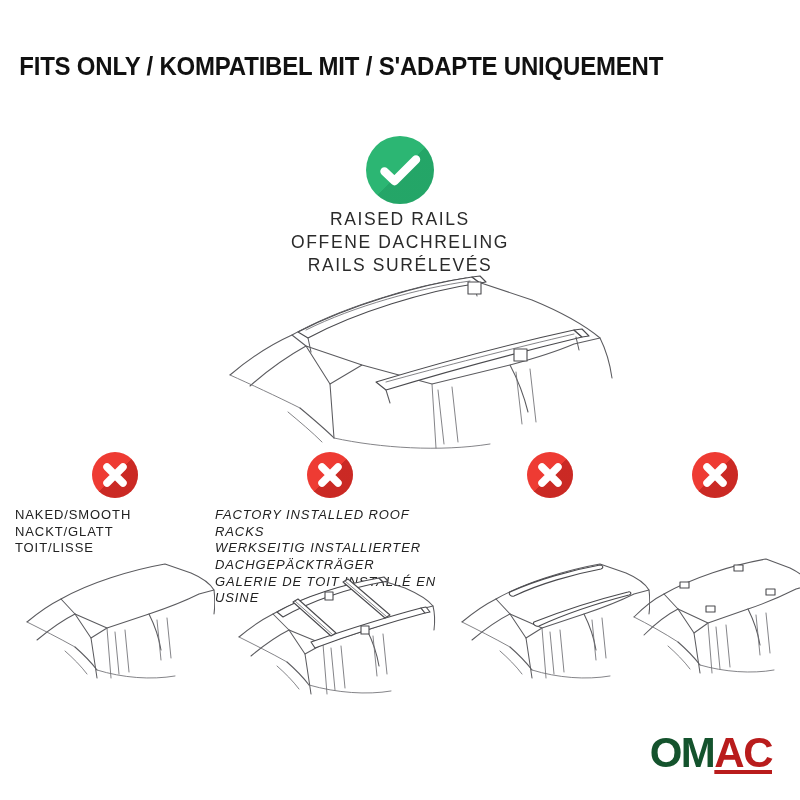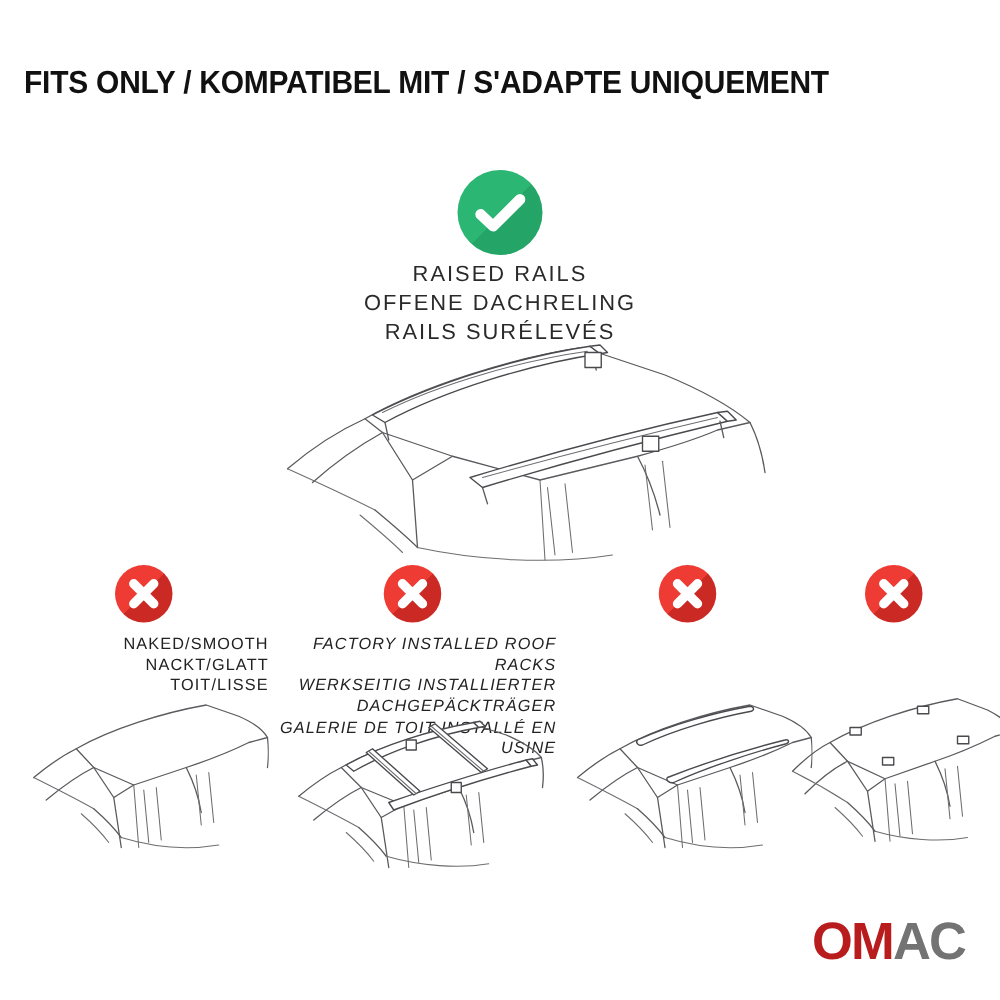--- a/index.html
+++ b/index.html
@@ -93,21 +93,21 @@
   .row {
     position: absolute;
     left: 0;
     top: 452px;
     width: 800px;
     height: 240px;
   }
   .col {
     position: absolute;
     top: 0;
-    text-align: right;
+    text-align: left;
   }
   .col .badge { width: 46px; height: 46px; }
   .col .label {
     margin-top: 9px;
     font-size: 13px;
     letter-spacing: 0.9px;
     line-height: 1.28;
     font-weight: 400;
     color: #222;
   }
@@ -134,22 +134,22 @@
     position: absolute;
     right: 28px;
     bottom: 26px;
     font-family: "Liberation Sans Narrow", "Liberation Sans", sans-serif;
     font-weight: 700;
     font-size: 42px;
     letter-spacing: -1.5px;
     line-height: 1;
     white-space: nowrap;
   }
-  .logo .dark { color: #b91c1c; }
-  .logo .red  { color: #737373; }
+  .logo .dark { color: #14532d; }
+  .logo .red  { color: #b91c1c; text-decoration: underline; }
 
   .ln { fill: none; stroke: #5b5b5f; stroke-width: 1.05; stroke-linejoin: round; stroke-linecap: round; }
   .ln-thin { fill: none; stroke: #6e6e72; stroke-width: 0.85; stroke-linecap: round; }
   .ln-rail { fill: #ffffff; stroke: #4a4a4e; stroke-width: 1.1; stroke-linejoin: round; }
 </style>
 </head>
 <body>
 
 <div class="header">
   <div class="header-title">FITS ONLY / KOMPATIBEL MIT / S'ADAPTE UNIQUEMENT</div>

